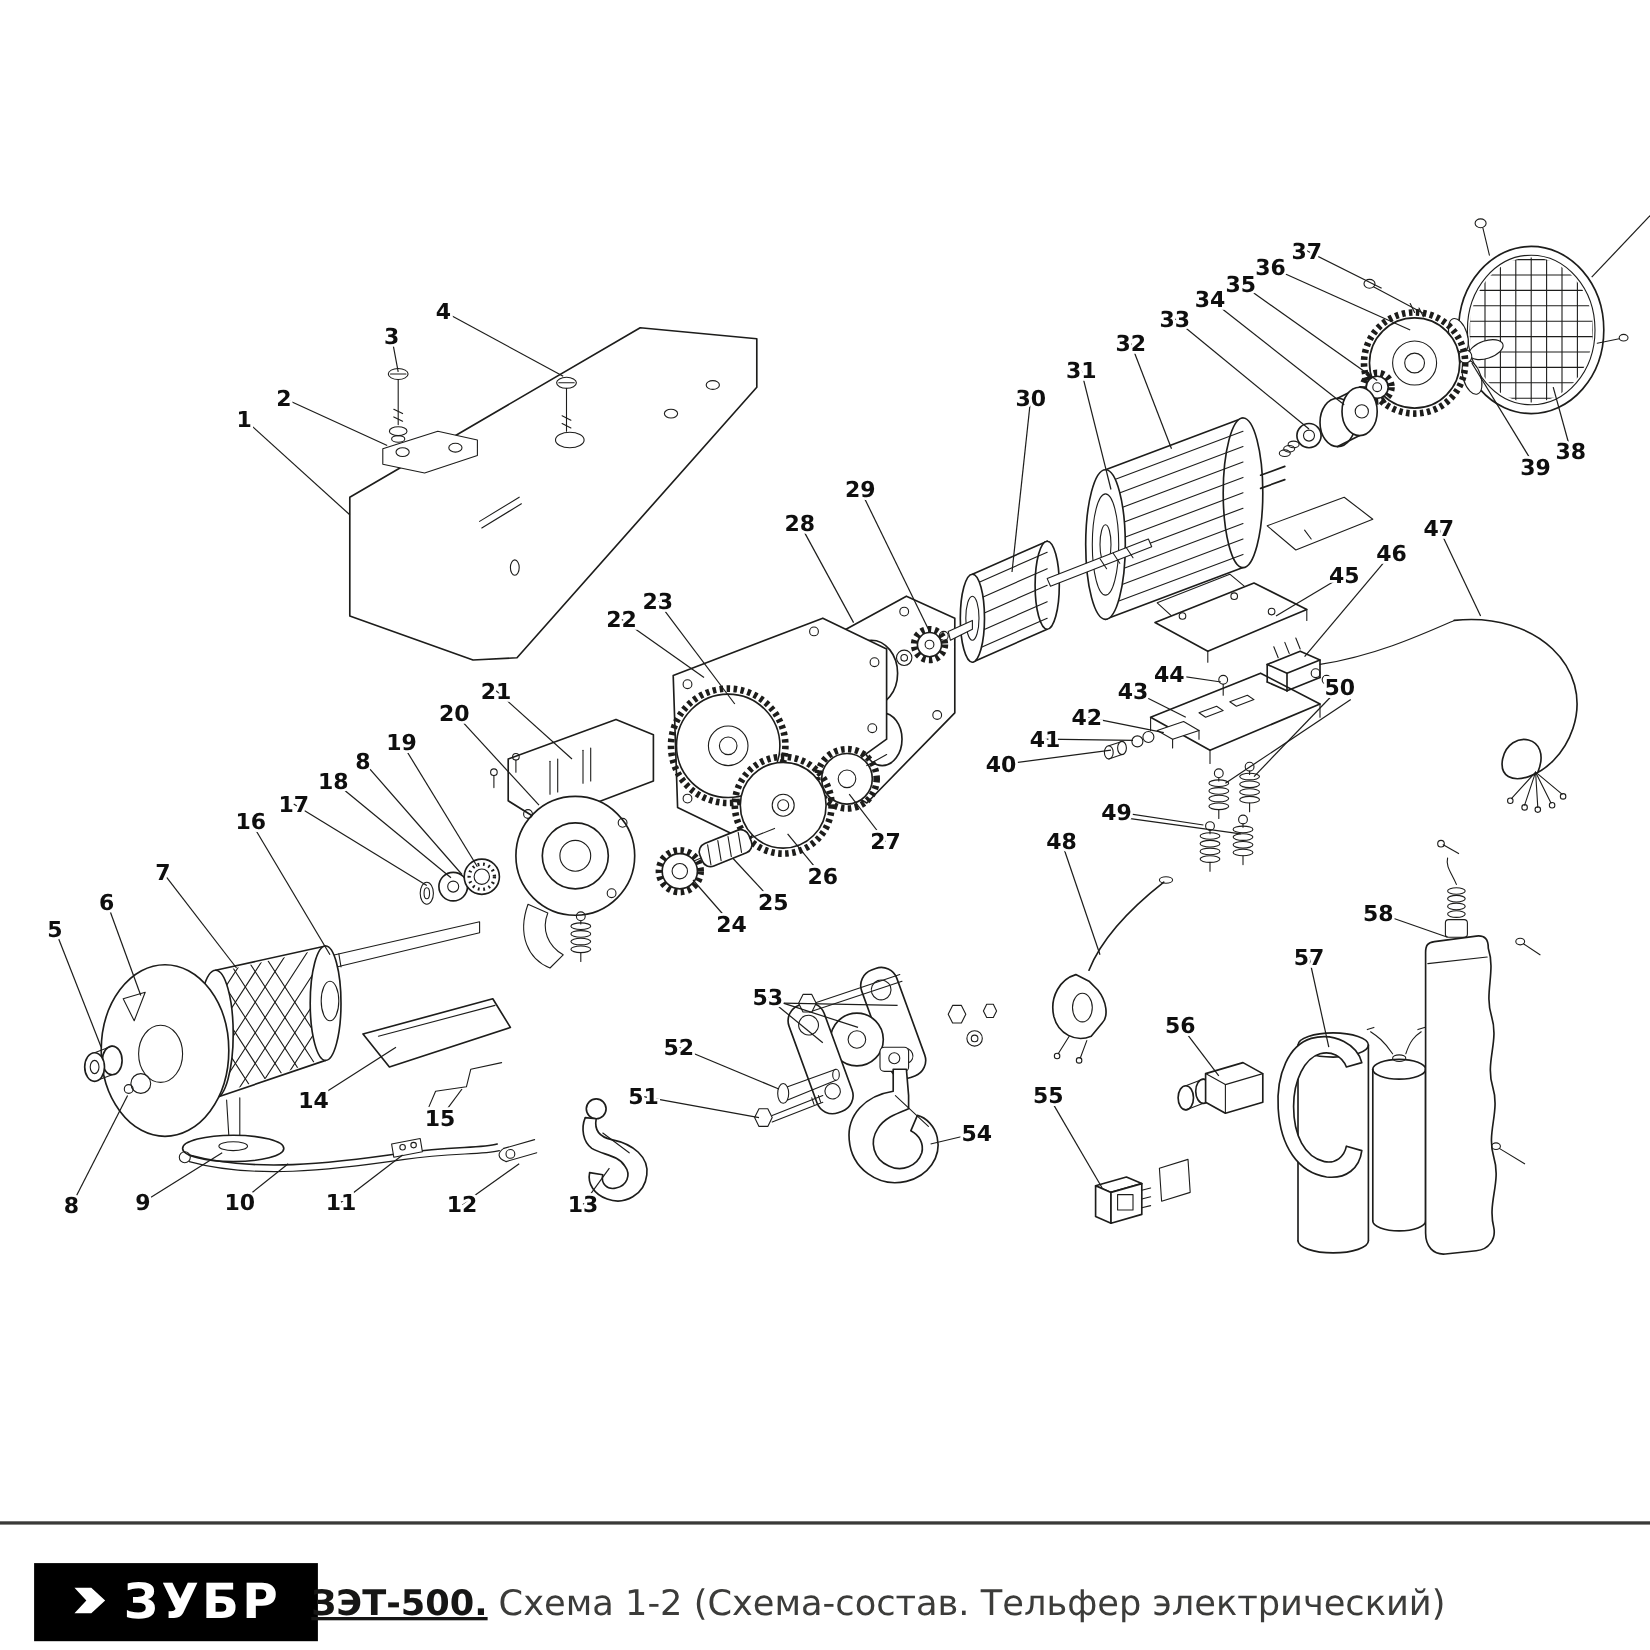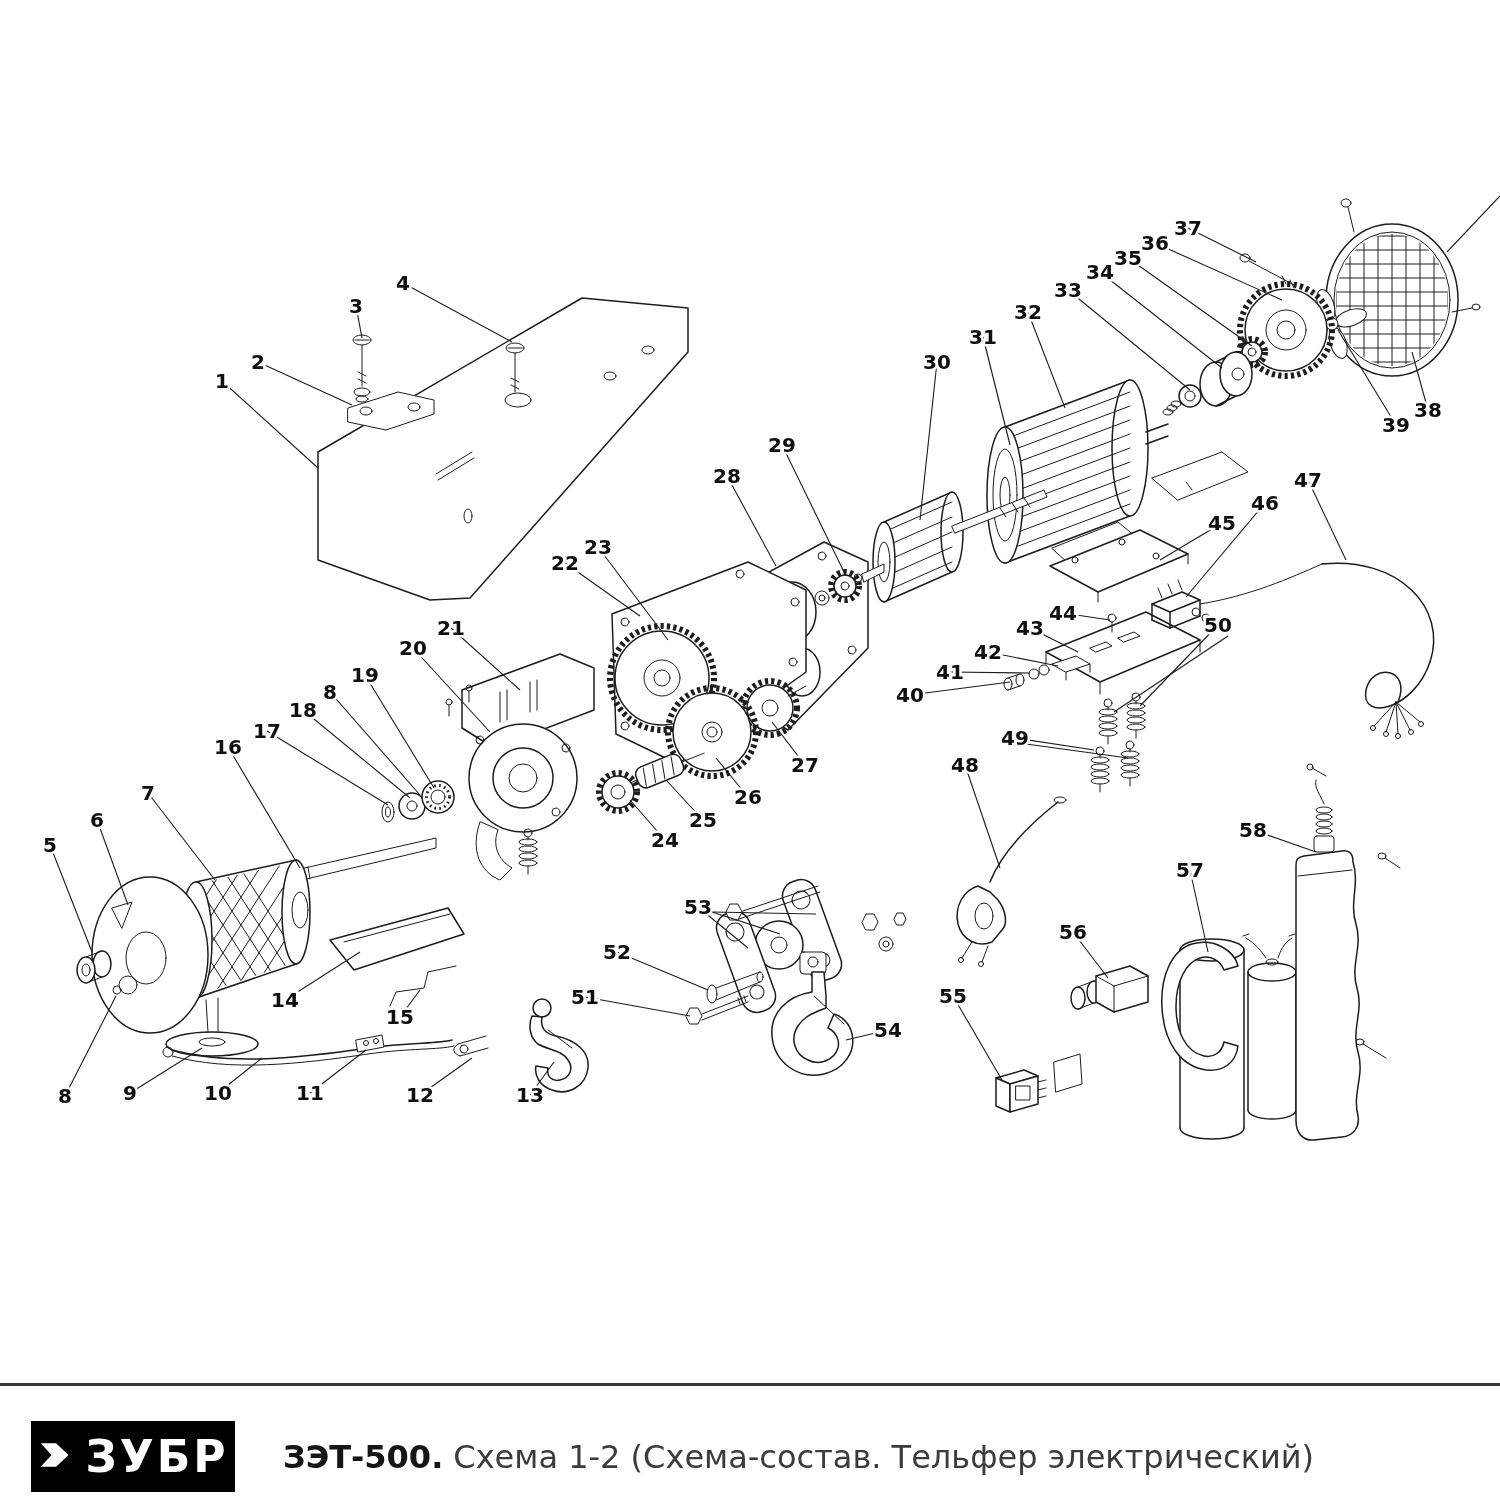--- a/index.html
+++ b/index.html
@@ -8,26 +8,26 @@
   svg.diagram { position:absolute; left:0; top:0; }
   .ln { fill:none; stroke:#1d1d1b; stroke-width:1.5; stroke-linecap:round; stroke-linejoin:round; }
   .fw { fill:#ffffff; }
   .thin { stroke-width:1; }
   .teeth { fill:none; stroke:#1d1d1b; stroke-width:6; stroke-dasharray:3.2 3.2; }
   .balls { fill:none; stroke:#1d1d1b; stroke-width:3; stroke-dasharray:1.6 3.4; }
   .leader { stroke:#1d1d1b; stroke-width:1.1; fill:none; }
   text.lbl { font-family:"DejaVu Sans",sans-serif; font-weight:bold; font-size:20px; fill:#0f0f0f;
              paint-order:stroke; stroke:#ffffff; stroke-width:5px; }
   .footer-rule { position:absolute; left:0; top:1383px; width:1500px; height:3px; background:#3a3a38; }
-  .brand { position:absolute; left:31px; top:1421px; width:204px; height:71px; background:#000;
+  .brand { position:absolute; left:31px; top:1421px; width:258px; height:71px; background:#000;
            color:#fff; display:flex; align-items:center; justify-content:center; gap:12px; }
   .brand-text { font-size:44px; font-weight:bold; letter-spacing:3px; line-height:1; }
   .caption { position:absolute; left:283px; top:1421px; height:71px; display:flex; align-items:center;
              font-size:32px; color:#3c3c3a; gap:10px; white-space:nowrap; }
-  .caption .model { font-weight:bold; color:#161615; }
+  .caption .model { font-weight:bold; color:#161615;text-decoration:underline; }
 </style>
 </head>
 <body>
 
 <div class="stage">
 
 <svg class="diagram" width="1500" height="1500" viewBox="0 0 1500 1500">
   <defs>
     <g id="spring">
       <circle cx="0" cy="-9" r="4" class="ln thin"></circle>

